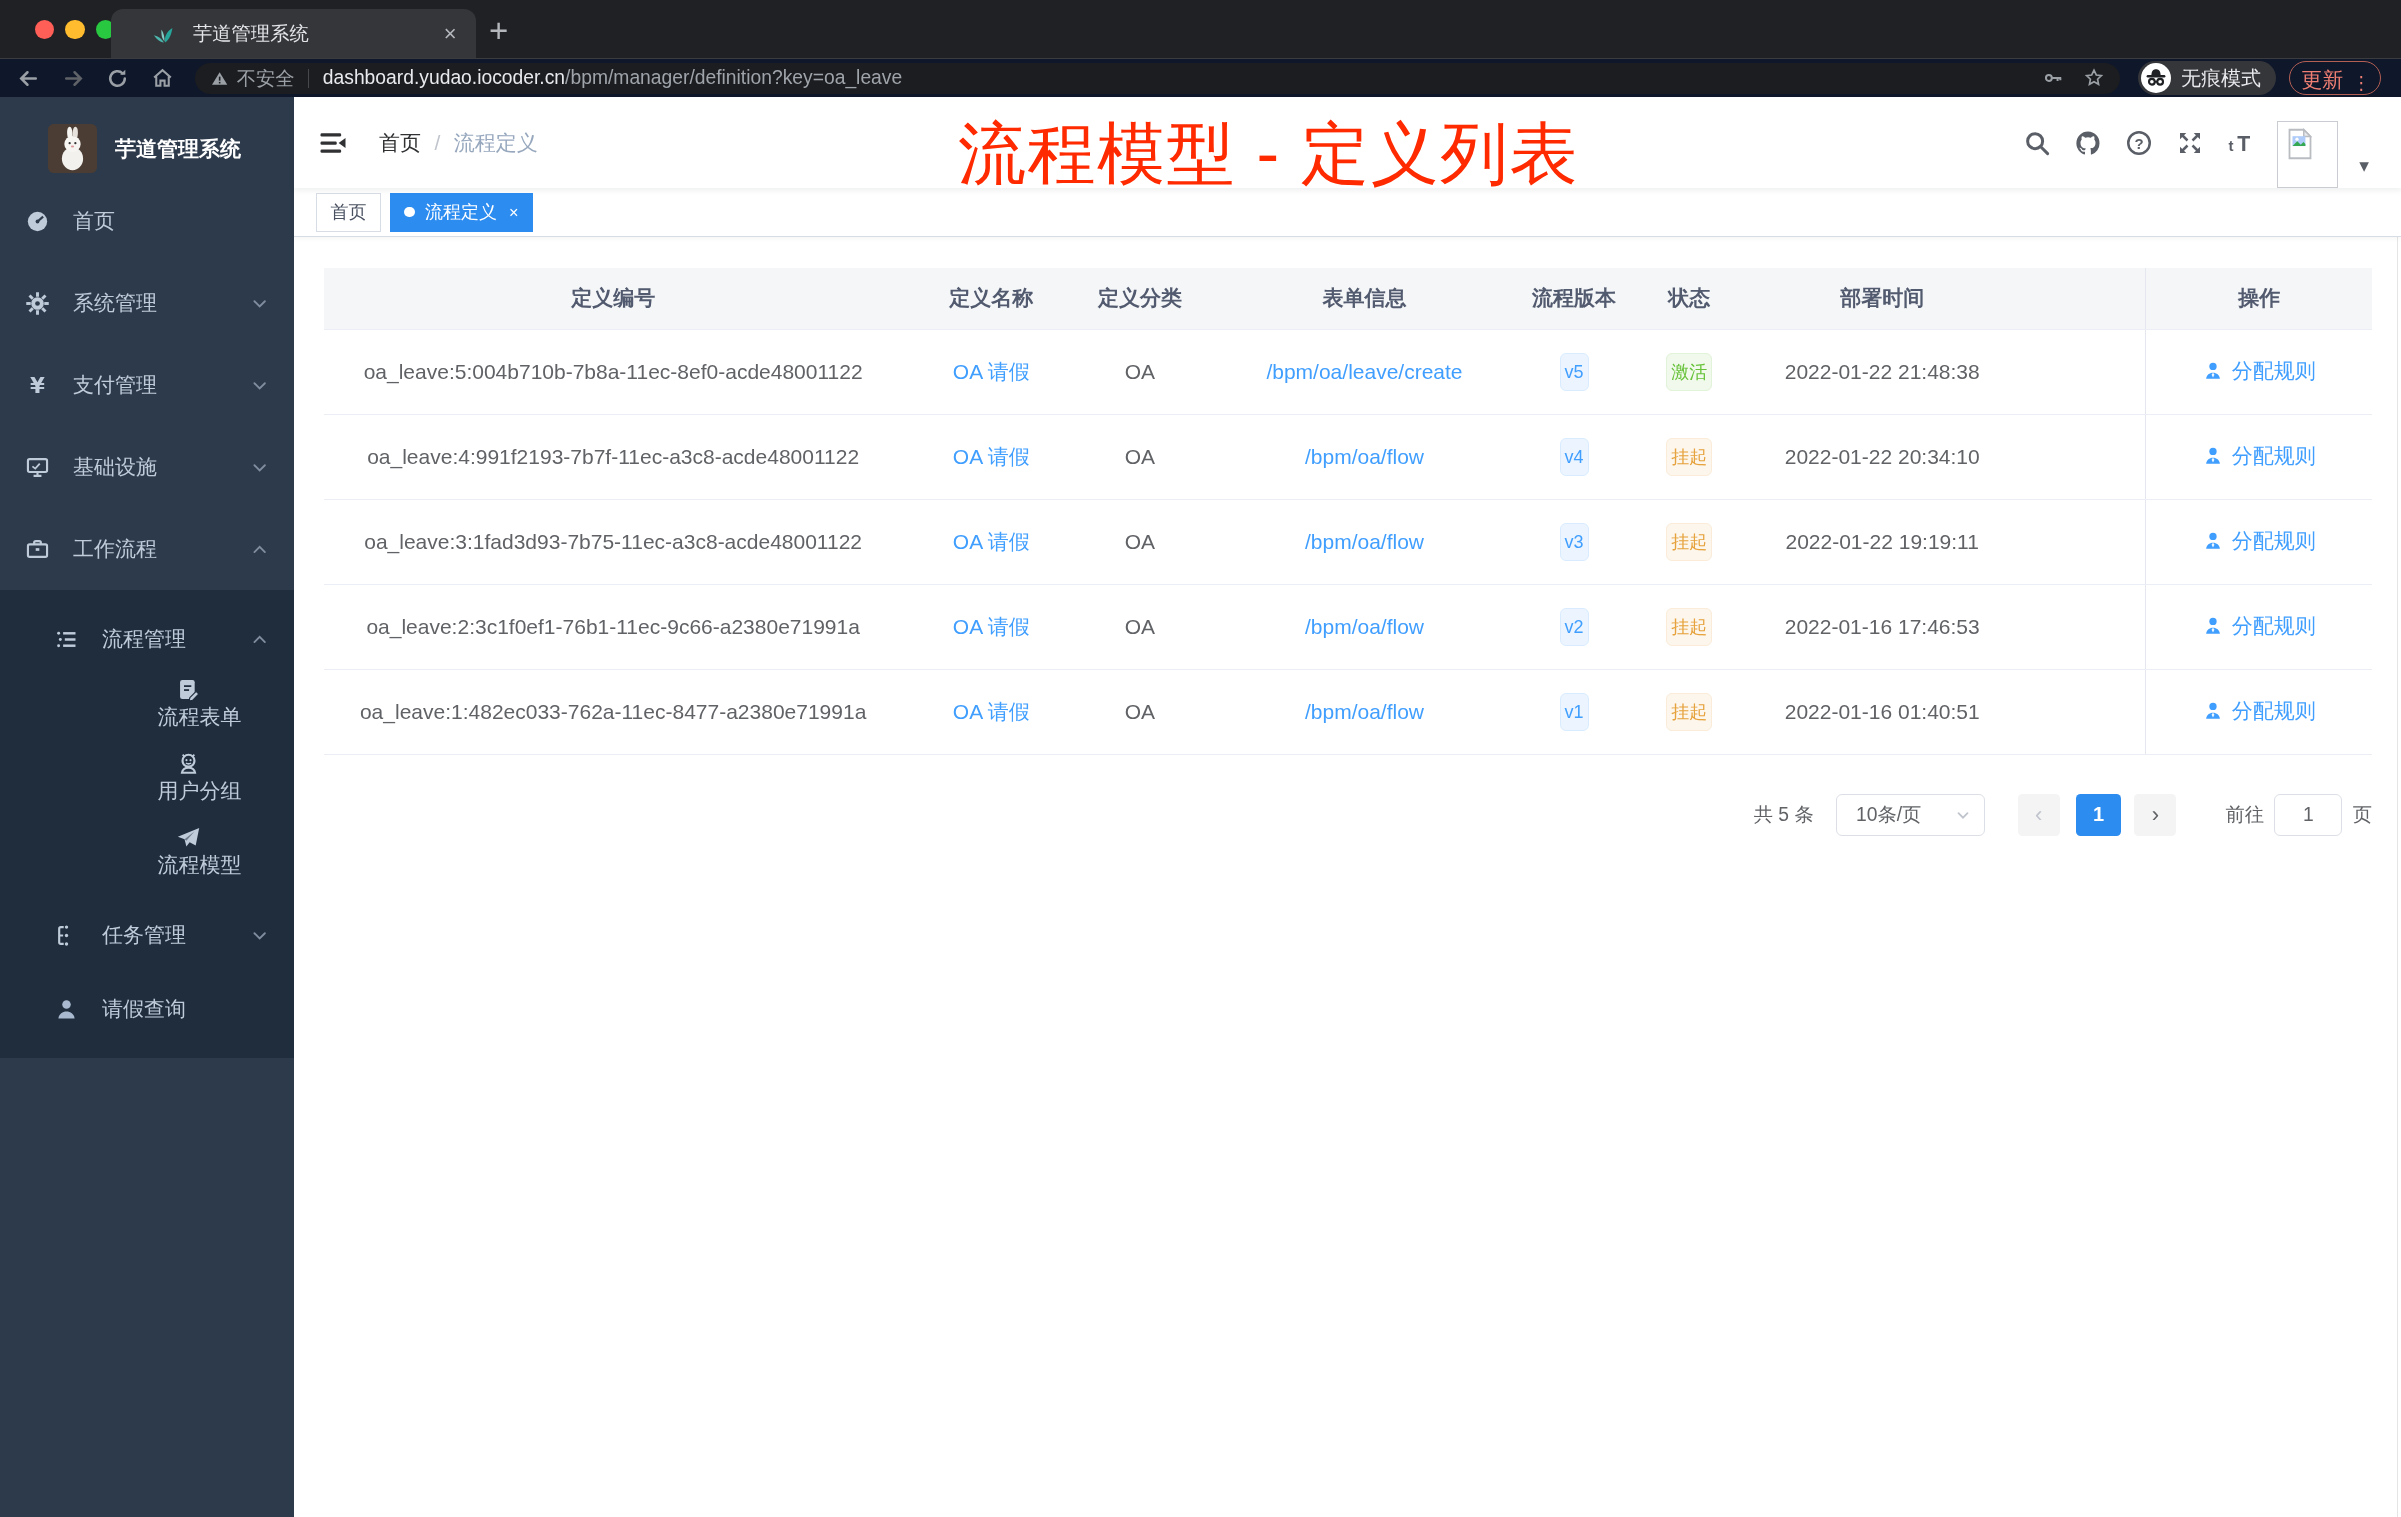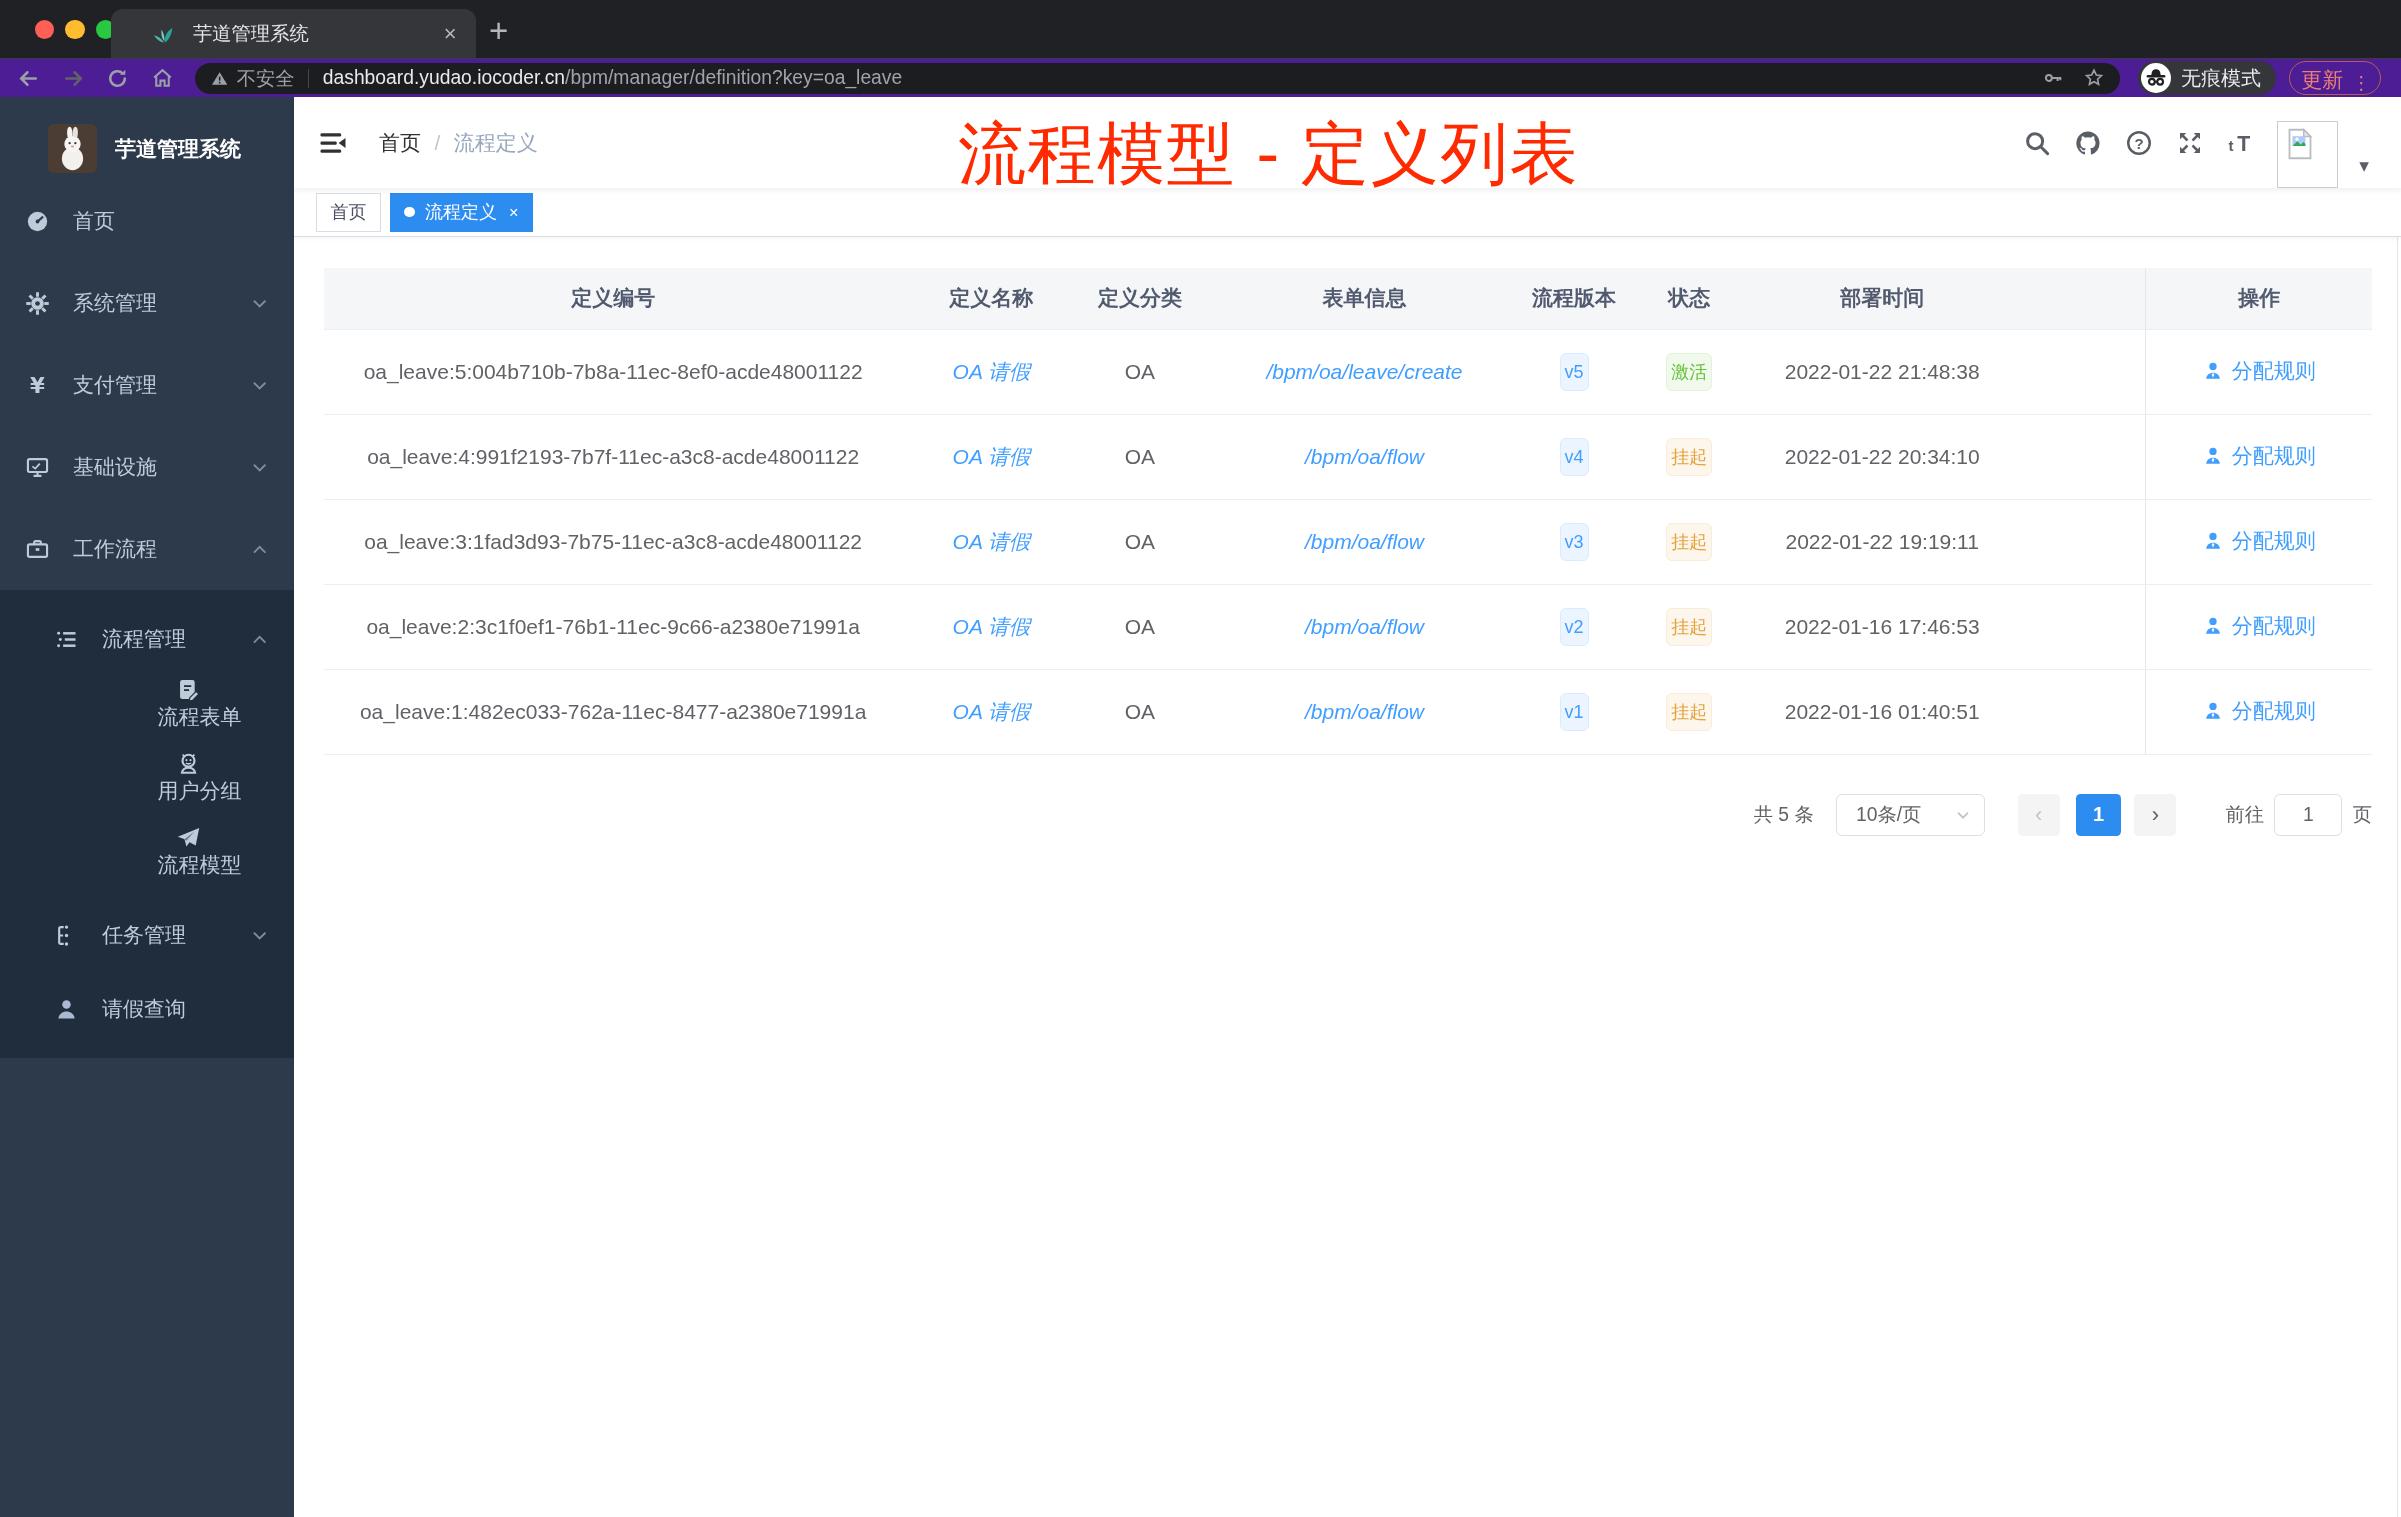--- a/index.html
+++ b/index.html
@@ -12,21 +12,21 @@
   .traffic { position:absolute; left:35px; top:20px; display:flex; gap:11px; }
   .traffic span { width:19.3px; height:19.3px; border-radius:50%; display:block; }
   .t-red{background:#ff5f57}.t-yellow{background:#febc2e}.t-green{background:#28c840}
   .tab { position:absolute; left:111px; top:9px; width:365px; height:49px; background:#35363a;
          border-radius:12px 12px 0 0; display:flex; align-items:center; padding:0 19.3px 0 40px; }
   .tab-favicon { width:27px; height:27px; margin-right:15px; }
   .tab-title { color:#e3e5e8; font-size:19.3px; white-space:nowrap; overflow:hidden; }
   .tab-close { margin-left:auto; color:#b4b8bd; font-size:22px; line-height:1; cursor:pointer; }
   .newtab { position:absolute; left:489px; top:12px; color:#b4b8bd; font-size:33px; font-weight:300; cursor:pointer; }
 
-  .toolbar { height:39px; background:#4c1d95; border-top:1.5px solid #3b3c40; position:relative; }
+  .toolbar { height:39px; background:#0f172a; border-top:1.5px solid #3b3c40; position:relative; }
   .nav-ico { position:absolute; top:6.7px; width:25px; height:25px; color:#9aa0a6; }
   .urlbar { position:absolute; left:195px; top:3.7px; width:1925px; height:31px; border-radius:15.6px;
             background:#1c1d20; display:flex; align-items:center; padding:0 15px; }
   .warn-ico { width:19.3px; height:19.3px; margin-right:7.4px; }
   .sec-label { color:#9aa0a6; font-size:19.3px; }
   .url-div { width:1.5px; height:19.3px; background:#45474b; margin:0 13.4px; }
   .url-host { color:#e8eaed; font-size:19.3px; }
   .url-path { color:#9fa4ab; font-size:19.3px; }
   .urlbar-right { margin-left:auto; display:flex; align-items:center; gap:19.3px; }
   .urlbar-right .ico { width:22px; height:22px; color:#9aa0a6; }
@@ -85,21 +85,21 @@
   .tag .dot { width:10.4px; height:10.4px; border-radius:50%; background:#fff; margin-right:10.4px; }
   .tag .tclose { margin-left:12px; font-size:16.3px; line-height:1; }
 
   .content { padding:31px 30px 0; }
   table { width:2048px; border-collapse:collapse; table-layout:fixed; }
   th { height:61px; background:#f5f6f8; color:#515a6e; font-size:21px; font-weight:600;
        text-align:center; border-bottom:1.5px solid #ebeef5; }
   td { height:85px; background:#fff; color:#606266; font-size:21px; text-align:center;
        border-bottom:1.5px solid #ebeef5; overflow:hidden; white-space:nowrap; }
   .col-op { border-left:1.5px solid #e4e7ed; }
-  a.tlink { color:#409eff; text-decoration:none; cursor:pointer;font-style:italic; }
+  a.tlink { color:#409eff; text-decoration:none; cursor:pointer; }
   .badge { display:inline-block; padding:9px 4px; font-size:18px; border-radius:6px; line-height:1; }
   .b-ver { background:#ecf5ff; border:1.5px solid #d9ecff; color:#409eff; }
   .b-active { background:#f0f9eb; border:1.5px solid #e1f3d8; color:#67c23a; }
   .b-suspend { background:#fdf6ec; border:1.5px solid #faecd8; color:#e6a23c; }
   .action-link { color:#409eff; display:inline-flex; align-items:center; gap:7.4px; font-size:21px;
                  cursor:pointer; text-decoration:none; }
   .action-link .pico { width:22px; height:22px; }
 
   .pagination { margin-top:39px; display:flex; align-items:center; justify-content:flex-end;
                 font-size:19.3px; color:#606266; width:2048px; }

